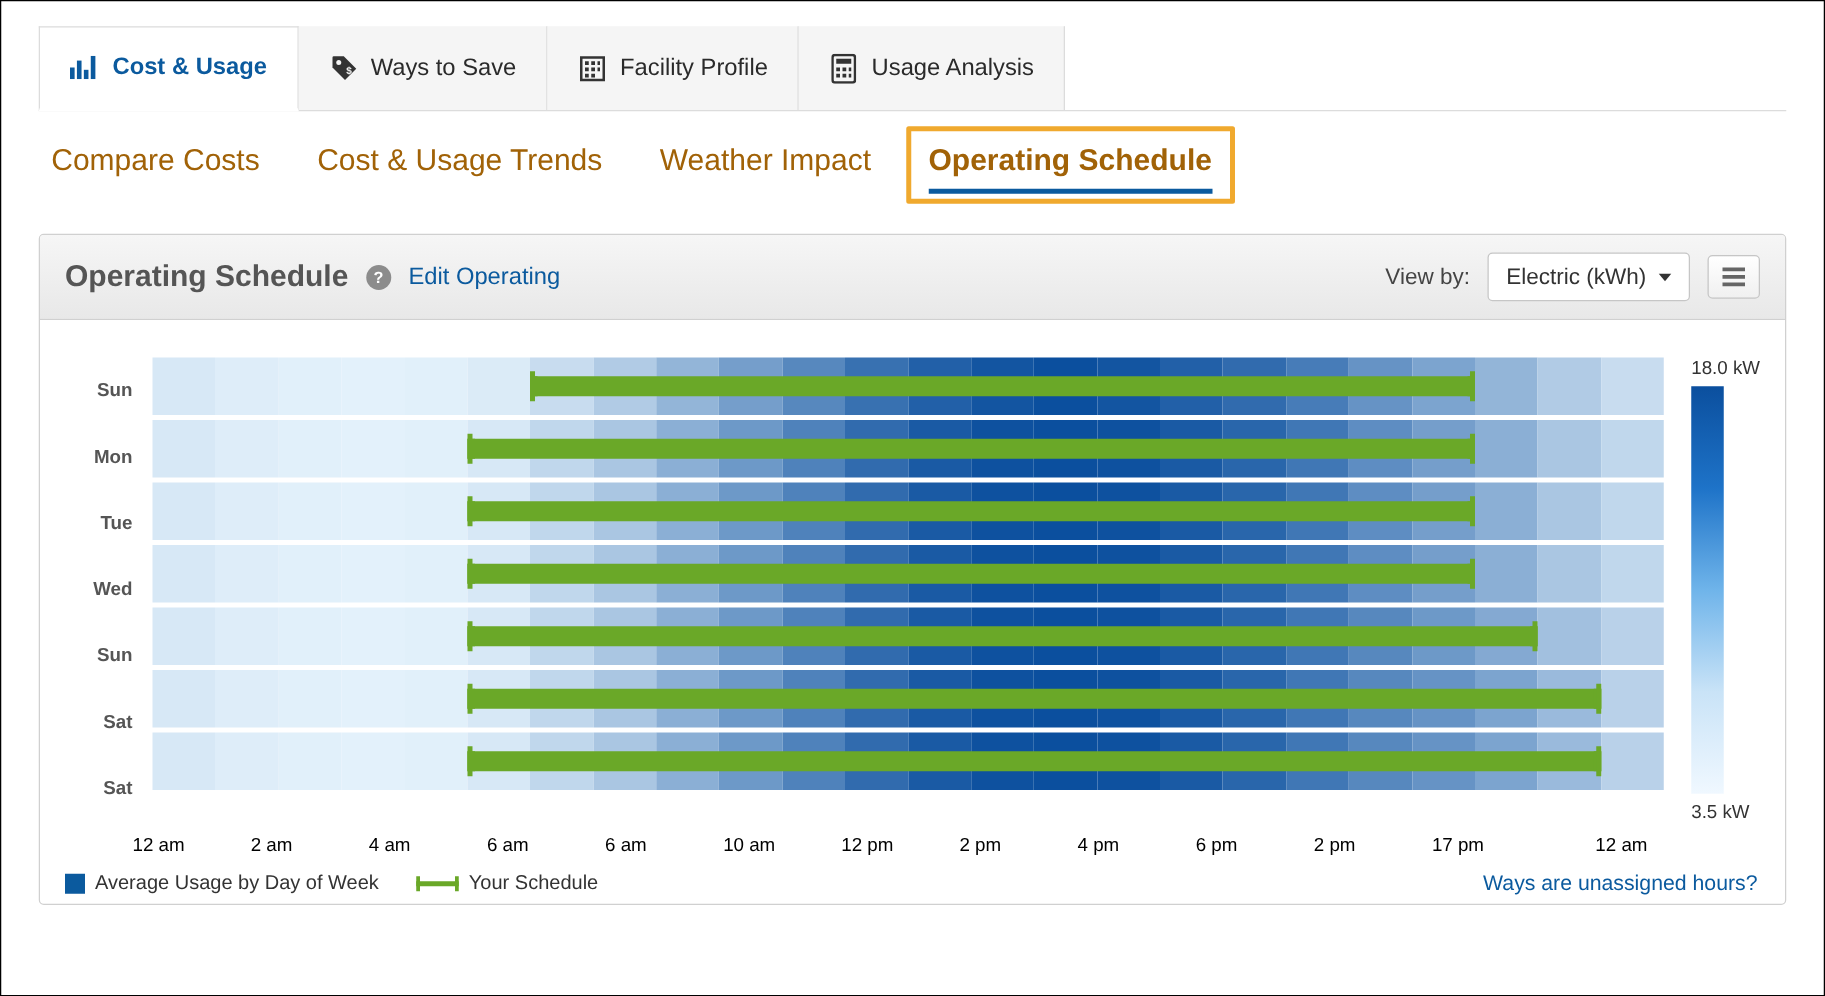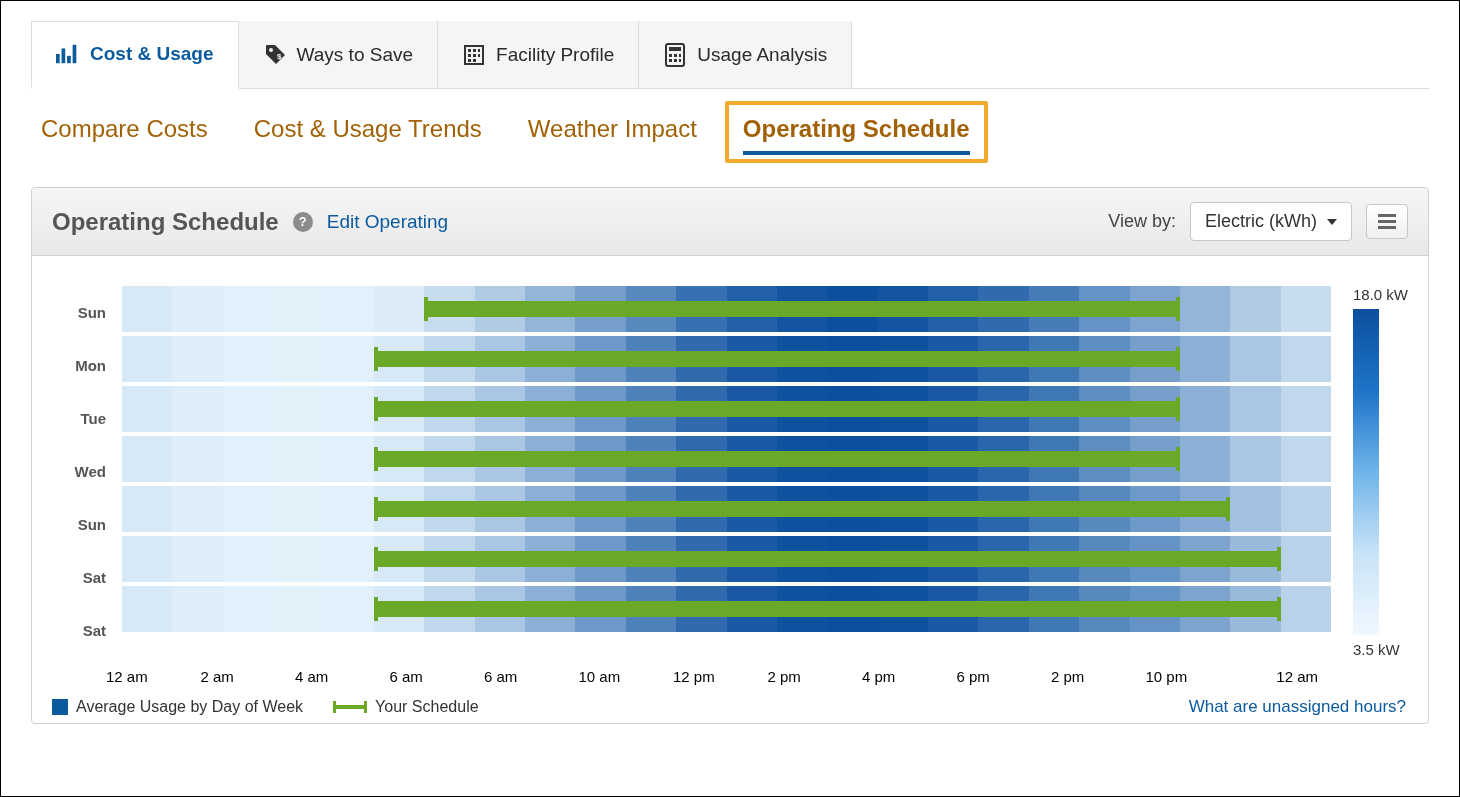--- a/index.html
+++ b/index.html
@@ -501,31 +501,31 @@
           <div class="tick">2 am</div>
           <div class="tick">4 am</div>
           <div class="tick">6 am</div>
           <div class="tick">6 am</div>
           <div class="tick">10 am</div>
           <div class="tick">12 pm</div>
           <div class="tick">2 pm</div>
           <div class="tick">4 pm</div>
           <div class="tick">6 pm</div>
           <div class="tick">2 pm</div>
-          <div class="tick">10 pm</div>
+          <div class="tick">17 pm</div>
           <div class="tick last">12 am</div>
         </div>
 
       <div class="legend-row">
         <div class="leg-item">
           <span class="leg-swatch-blue"></span>
           <span>Average Usage by Day of Week</span>
         </div>
         <div class="leg-item">
           <span class="leg-swatch-line"></span>
           <span>Your Schedule</span>
         </div>
-        <span class="link-right">What are unassigned hours?</span>
+        <span class="link-right">Ways are unassigned hours?</span>
       </div>
     </div>
   </div>
 
 </div>
 
 </body></html>

